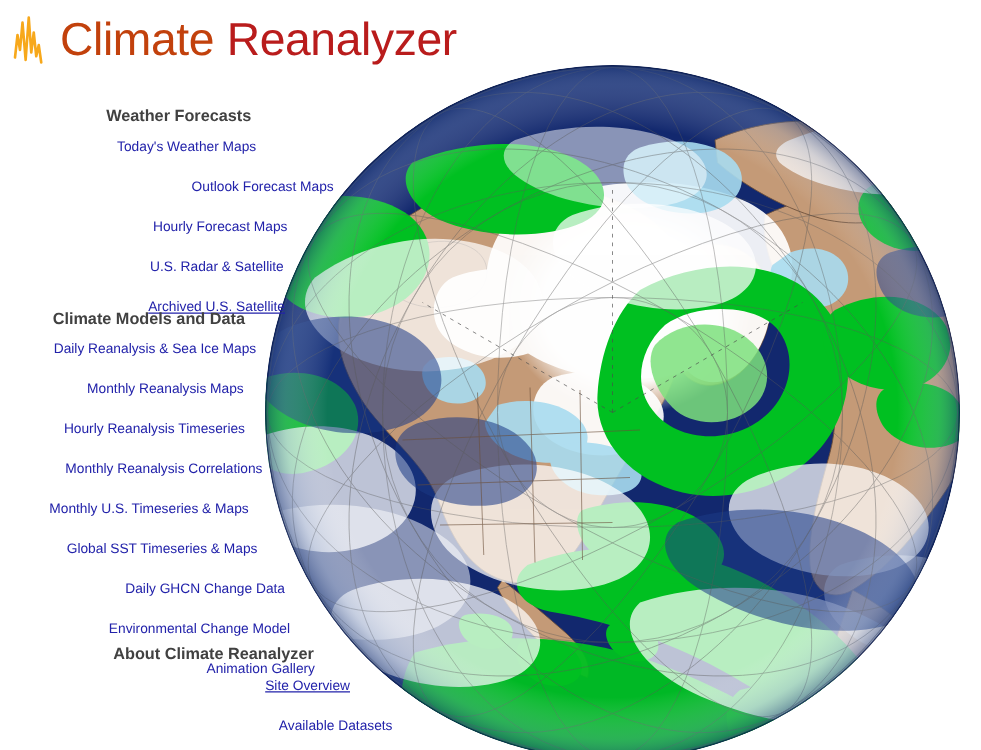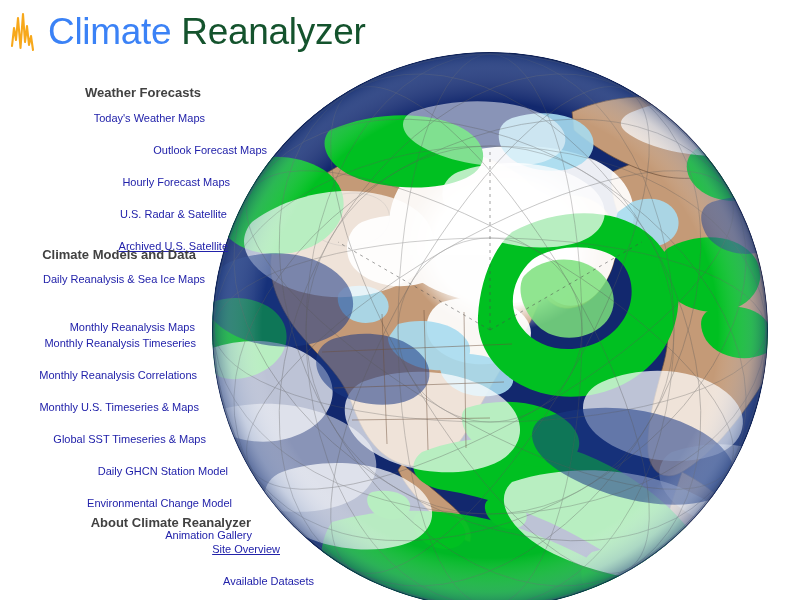--- a/index.html
+++ b/index.html
@@ -29,22 +29,22 @@
     display: flex; align-items: center; z-index: 5;
     white-space: nowrap;
   }
   #logo-mark { width: 34px; height: 40px; margin-right: 4px; flex:none; }
   #logo-text {
     font-size: 37px;
     font-weight: 400;
     letter-spacing: -0.3px;
     line-height: 40px;
   }
-  #logo-text .w1 { color: #3b82f6; }
-  #logo-text .w2 { color: #14532d; }
+  #logo-text .w1 { color: #c2410c; }
+  #logo-text .w2 { color: #b91c1c; }
 
   
   #nav {
     position: absolute;
     left: 0px; top: 82px;
     width: 300px;
     z-index: 4;
     text-align: right;
   }
   .nav-head {
@@ -291,26 +291,26 @@
 
     <div class="nav-row nav-head" style="top:0px; right:95px;">Weather Forecasts</div>
     <a class="nav-row nav-link" style="top:31px; right:95px;">Today's Weather Maps</a>
     <a class="nav-row nav-link" style="top:63px; right:33px;">Outlook Forecast Maps</a>
     <a class="nav-row nav-link" style="top:95px; right:70px;">Hourly Forecast Maps</a>
     <a class="nav-row nav-link" style="top:127px; right:73px;">U.S. Radar &amp; Satellite</a>
     <a class="nav-row nav-link" style="top:159px; right:72px;text-decoration:underline;">Archived U.S. Satellite</a>
 
     <div class="nav-row nav-head" style="top:162px; right:100px;">Climate Models and Data</div>
     <a class="nav-row nav-link" style="top:192px; right:95px;">Daily Reanalysis &amp; Sea Ice Maps</a>
-    <a class="nav-row nav-link" style="top:224px; right:105px;margin-top:16px;">Monthly Reanalysis Maps</a>
-    <a class="nav-row nav-link" style="top:256px; right:104px;">Monthly Reanalysis Timeseries</a>
-    <a class="nav-row nav-link" style="top:288px; right:103px;">Monthly Reanalysis Correlations</a>
+    <a class="nav-row nav-link" style="top:224px; right:105px;">Monthly Reanalysis Maps</a>
+    <a class="nav-row nav-link" style="top:256px; right:104px;">Hourly Reanalysis Timeseries</a>
+    <a class="nav-row nav-link" style="top:288px; right:90px;">Monthly Reanalysis Correlations</a>
     <a class="nav-row nav-link" style="top:320px; right:101px;">Monthly U.S. Timeseries &amp; Maps</a>
     <a class="nav-row nav-link" style="top:352px; right:94px;">Global SST Timeseries &amp; Maps</a>
-    <a class="nav-row nav-link" style="top:384px; right:72px;">Daily GHCN Station Model</a>
+    <a class="nav-row nav-link" style="top:384px; right:72px;">Daily GHCN Change Data</a>
     <a class="nav-row nav-link" style="top:416px; right:68px;">Environmental Change Model</a>
     <a class="nav-row nav-link" style="top:448px; right:48px;">Animation Gallery</a>
 
     <div class="nav-row nav-head" style="top:430px; right:45px;">About Climate Reanalyzer</div>
     <a class="nav-row nav-link" style="top:462px; right:20px;text-decoration:underline;">Site Overview</a>
     <a class="nav-row nav-link" style="top:494px; right:-14px;margin-left:36px;">Available Datasets</a>
 
   </div>
 
 </div>

